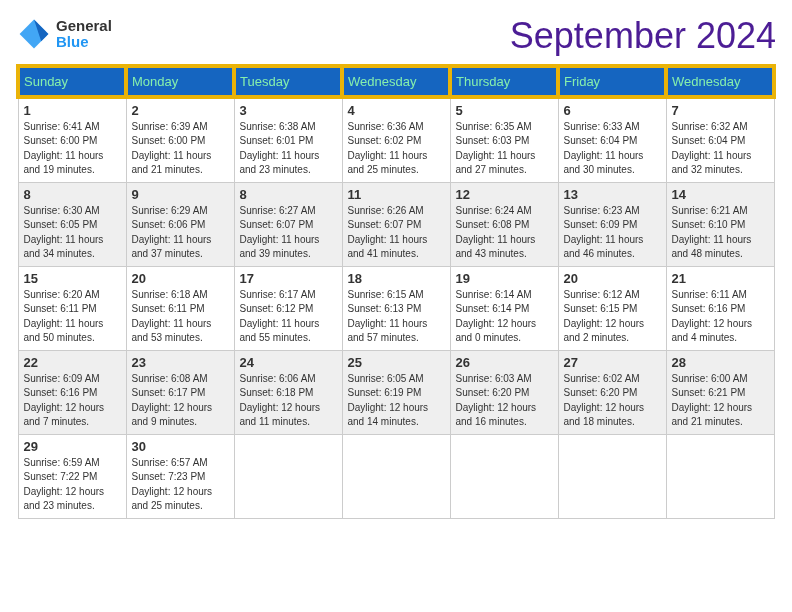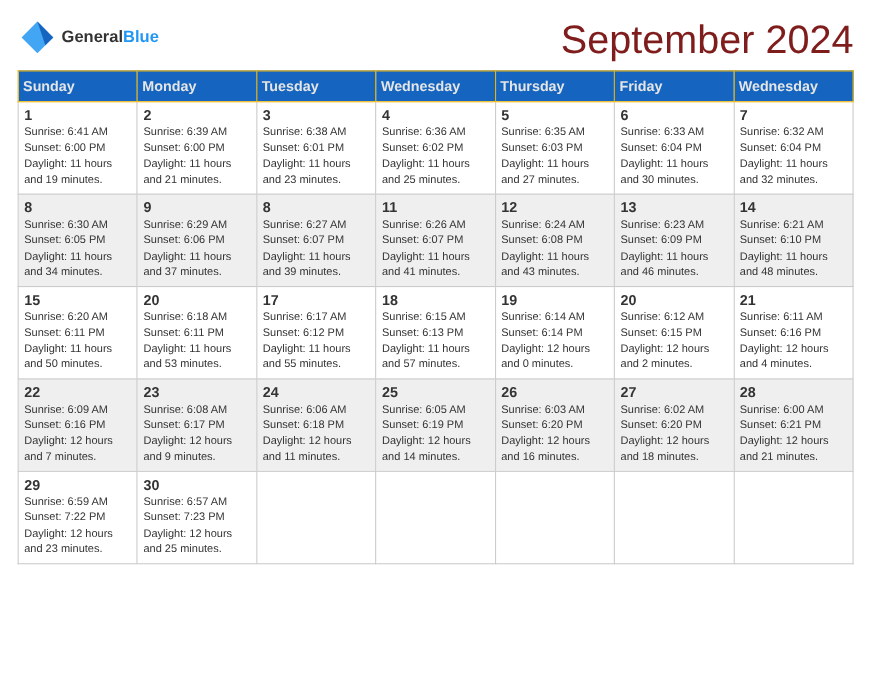--- a/index.html
+++ b/index.html
@@ -16,21 +16,21 @@
       align-items: flex-start;
       margin-bottom: 8px;
     }
     .logo {
       display: flex;
       align-items: center;
       gap: 4px;
     }
     .logo-text {
       display: flex;
-      flex-direction: row;
+      flex-direction: column;
       line-height: 1.1;
     }
     .logo-general {
       font-size: 15px;
       font-weight: bold;
       color: #333;
     }
     .logo-blue {
       font-size: 15px;
       font-weight: bold;
@@ -39,40 +39,40 @@
     .logo-icon {
       width: 36px;
       height: 36px;
     }
     .title-block {
       text-align: right;
     }
     .month-title {
       font-size: 36px;
       font-weight: normal;
-      color: #7f1d1d;
+      color: #4c1d95;
       line-height: 1.1;
     }
     .location {
       font-size: 15px;
       color: #555;
     }
     .calendar {
       width: 100%;
       border-collapse: collapse;
       font-size: 10.5px;
     }
     .calendar th {
       background: #1565C0;
-      color: #e5e5e5;
+      color: #86efac;
       padding: 6px 4px;
       text-align: left;
       font-size: 13px;
-      font-weight: bold;
-      border: 1px solid #eab308;
+      font-weight: normal;
+      border: 4px solid #eab308;
     }
     .calendar td {
       border: 1px solid #ccc;
       padding: 4px 5px;
       vertical-align: top;
       background: #fff;
       min-height: 80px;
       width: calc(100% / 7);
     }
     .calendar tr:nth-child(even) td {

